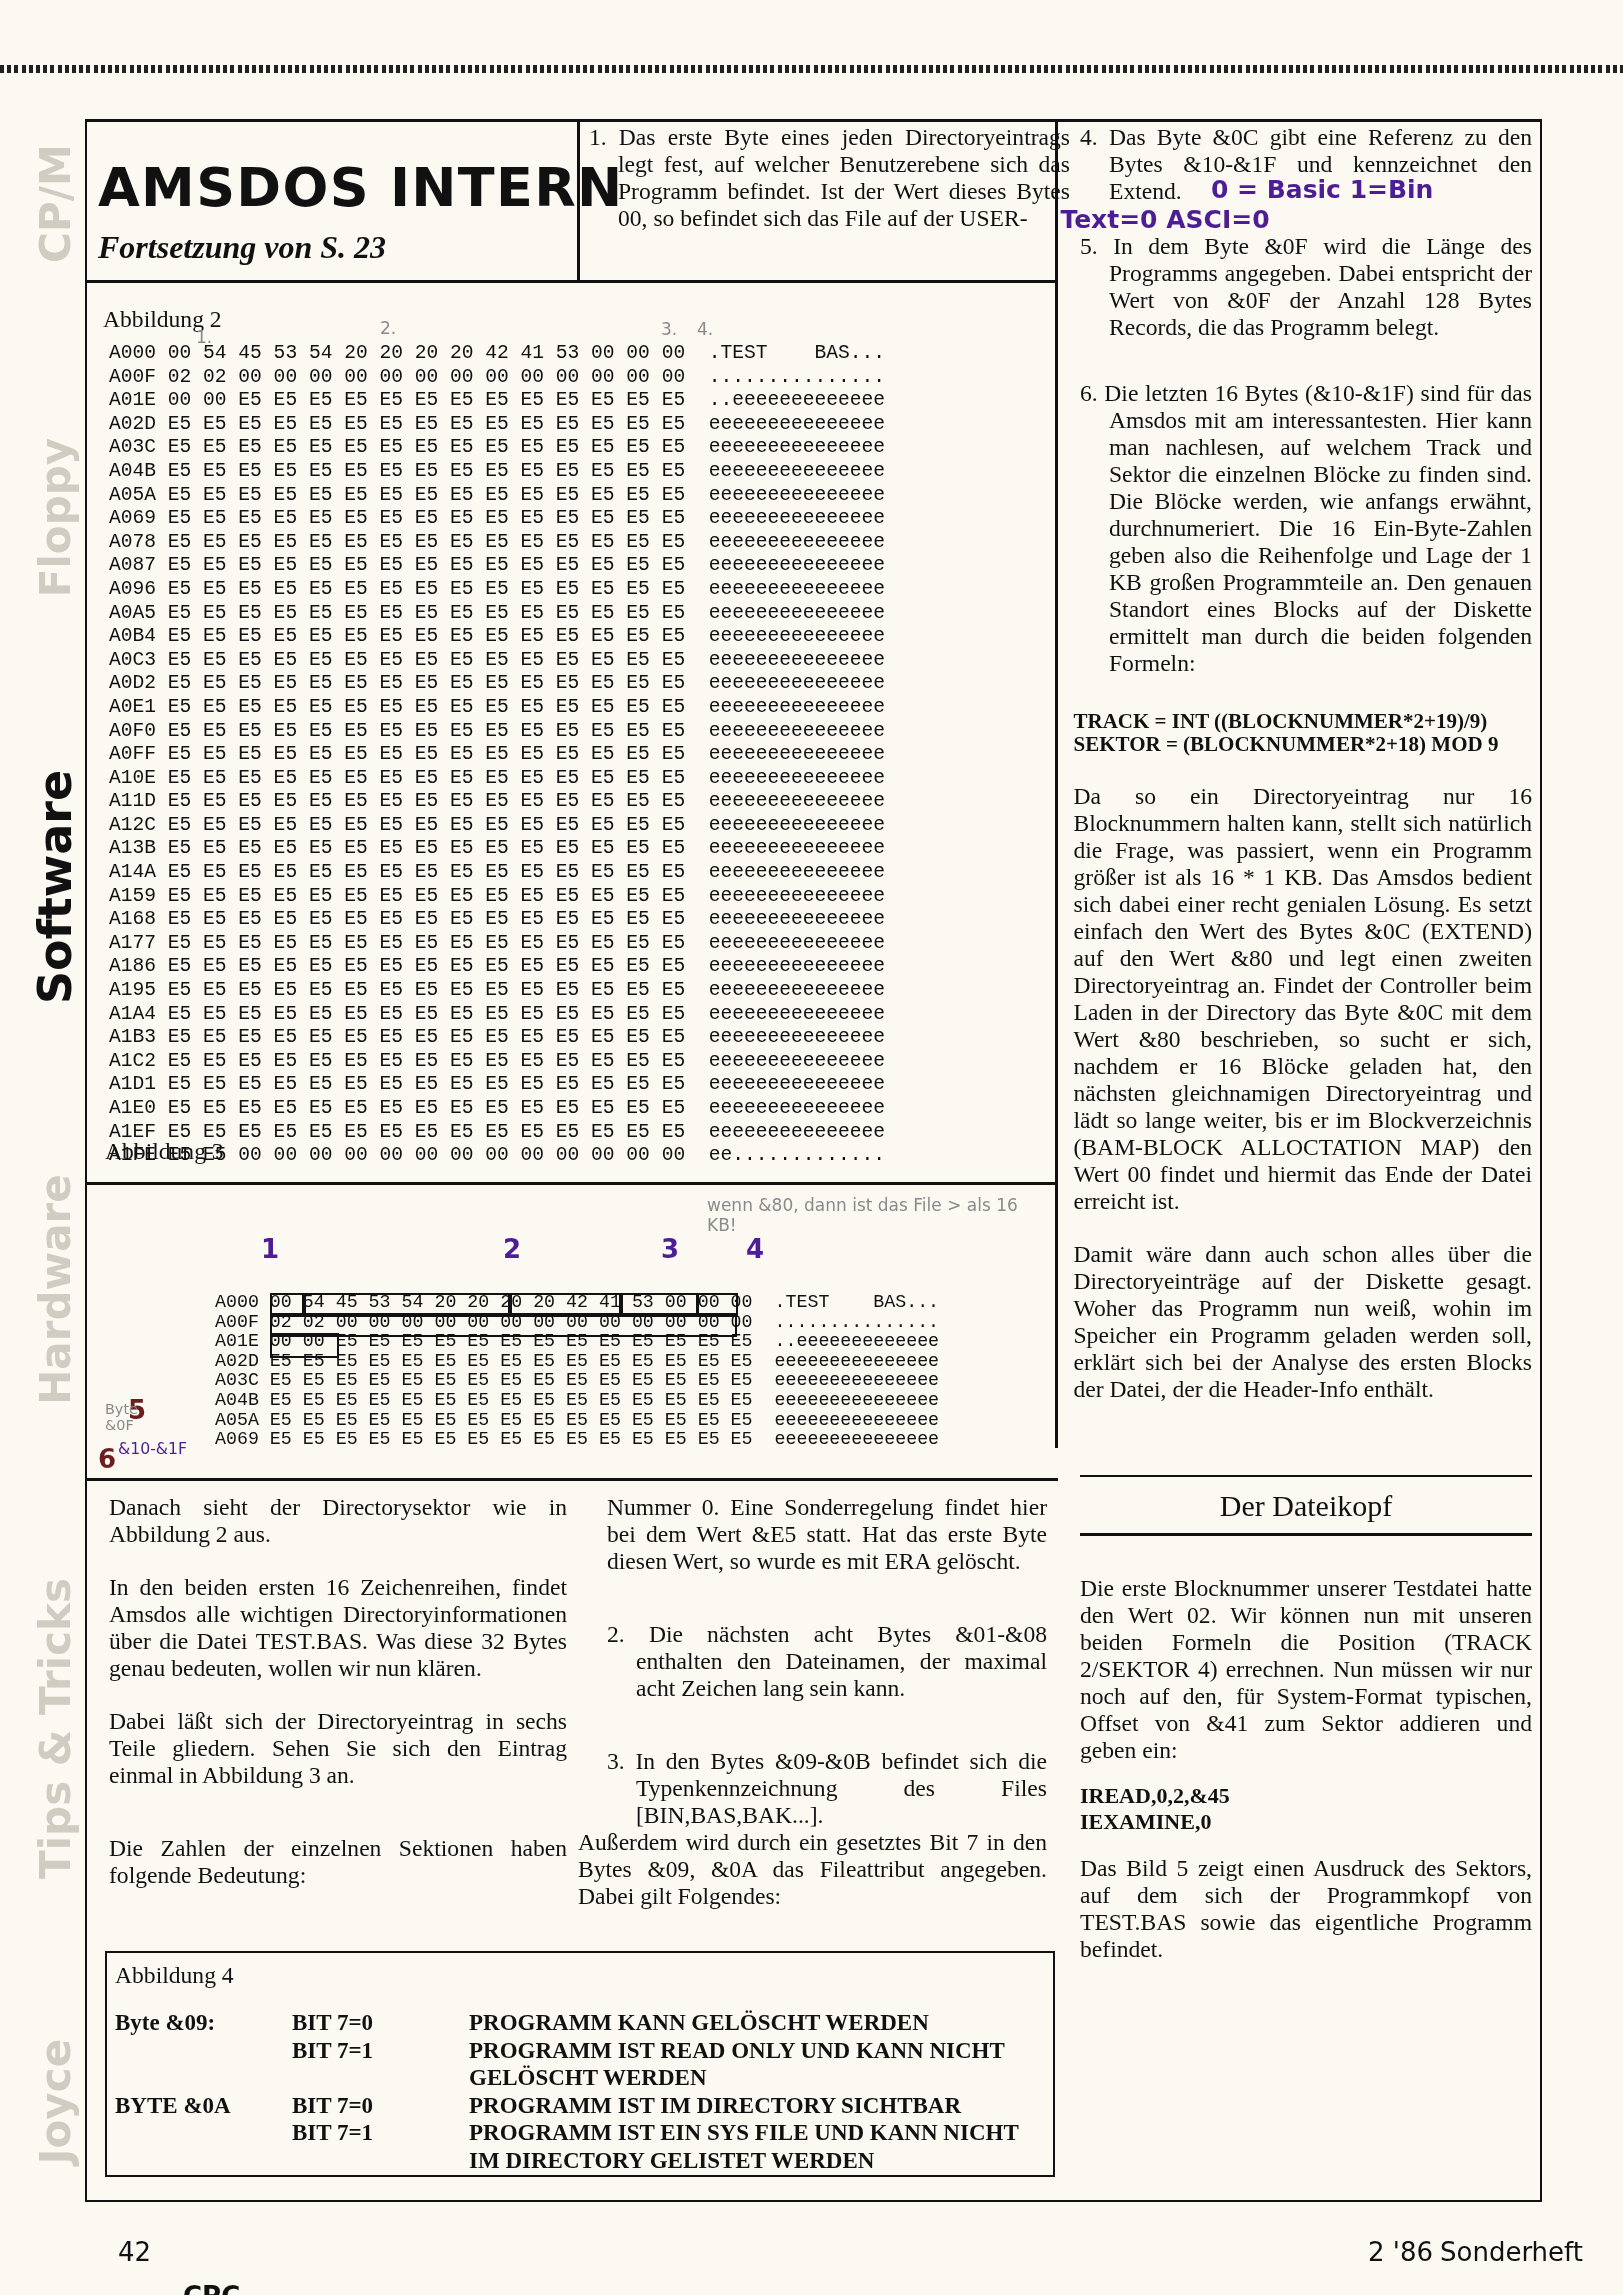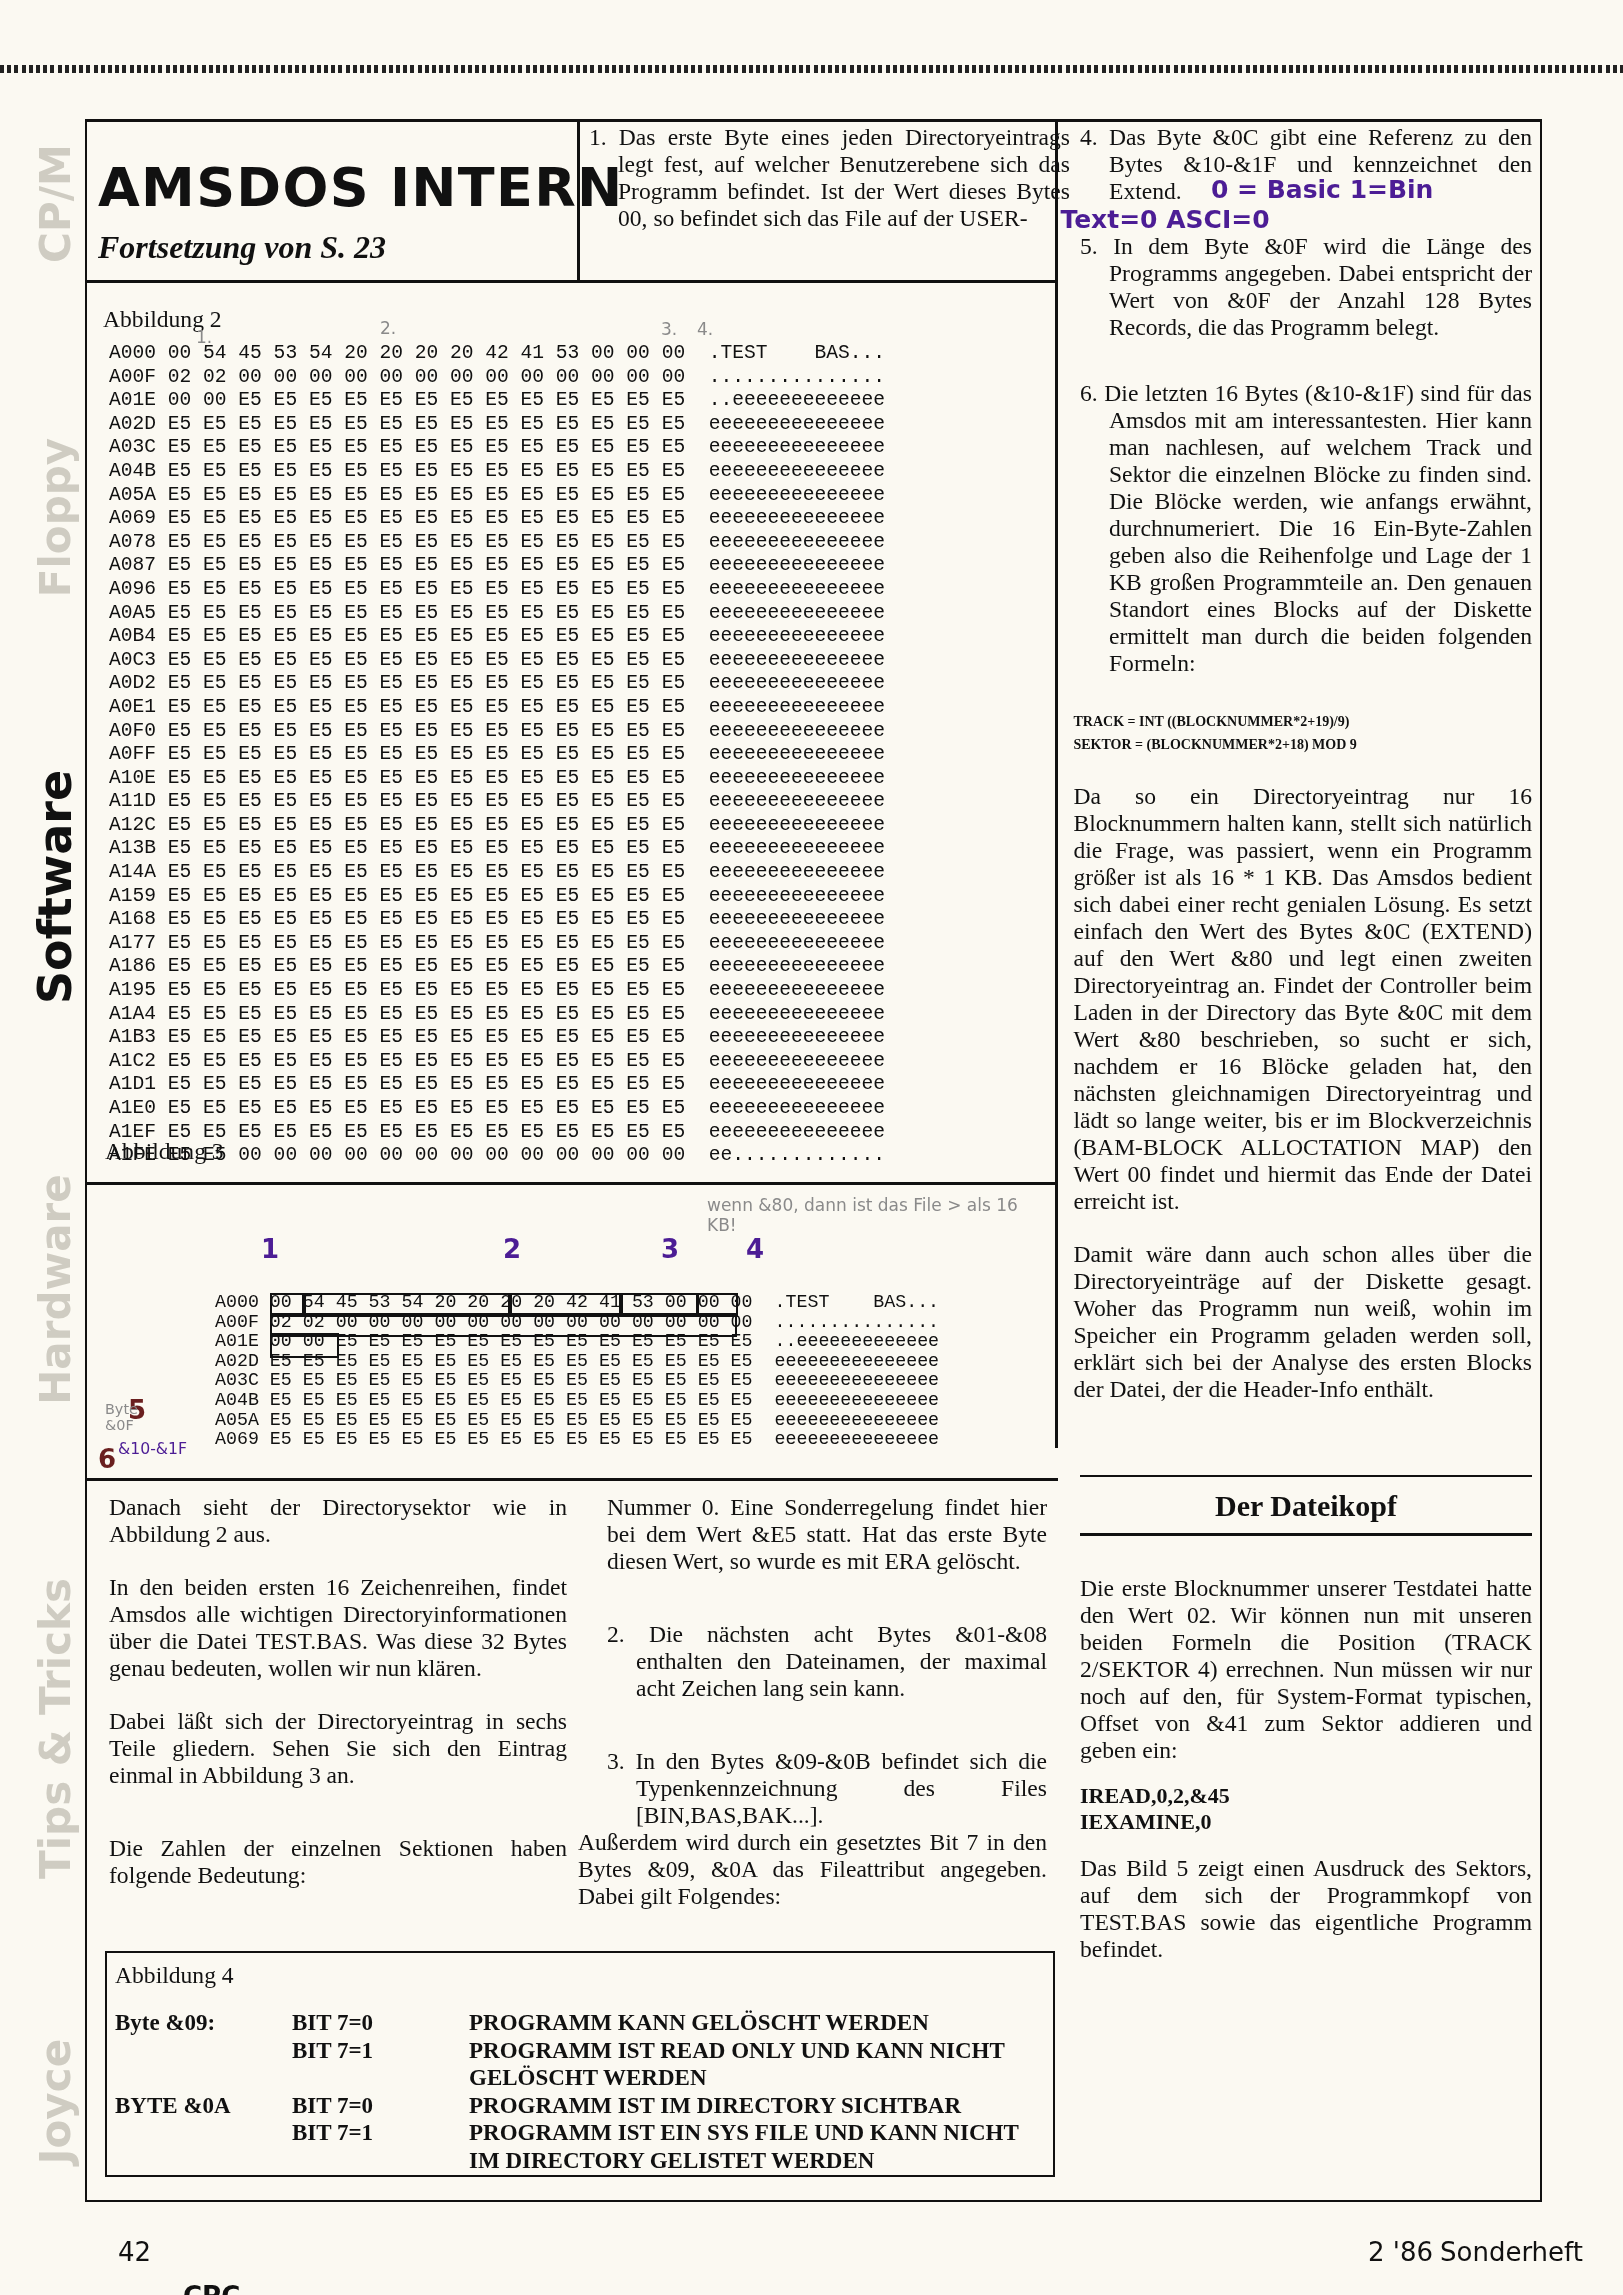--- a/index.html
+++ b/index.html
@@ -17,24 +17,24 @@
   .outer-top{position:absolute;left:85px;top:119px;width:1456px;height:2.6px;background:#111;}
   .box{position:absolute;border:2px solid #111;box-sizing:border-box;}
   .title{position:absolute;left:98px;top:156px;font-family:"DejaVu Sans",sans-serif;font-weight:bold;
        font-size:54px;letter-spacing:1.3px;}
   .subtitle{position:absolute;left:98px;top:229px;font-weight:bold;font-size:32px;font-style:italic;}
   .col{position:absolute;font-size:23.6px;line-height:27px;text-align:justify;}
   .col p{margin:0 0 26px 0;}
   .numbered{padding-left:29px;text-indent:-29px;}
   .hex{position:absolute;font-family:"Liberation Mono","DejaVu Sans Mono",monospace;font-size:19.6px;line-height:23.6px;white-space:pre;}
   .fig-label{position:absolute;font-size:23.6px;}
-  .formula{font-weight:bold;font-size:14px;line-height:23.6px;text-align:left;}
+  .formula{font-weight:bold;font-size:21px;line-height:23.6px;text-align:left;}
   .cmd{font-weight:bold;font-size:22px;line-height:26px;}
   .hdr-rule{height:2.6px;background:#111;margin:0;}
-  .sect-head{text-align:center;font-weight:bold;font-size:30px;padding:14.4px 0;}
+  .sect-head{text-align:center;font-weight:normal;font-size:30px;padding:14.4px 0;}
   .handnote{position:absolute;font-family:"DejaVu Sans",sans-serif;font-weight:bold;font-size:29px;color:#4c1d95;}
   .pencil{position:absolute;font-family:"DejaVu Sans",sans-serif;font-size:17px;color:#8a8a8a;}
   table.bits{position:absolute;border-collapse:collapse;font-size:23px;}
   table.bits td{vertical-align:top;padding:0;line-height:27.5px;font-weight:bold;}
   .hl{position:absolute;border:2px solid #111;}
   .footer{position:absolute;top:2237px;font-size:26px;font-family:"DejaVu Sans",sans-serif;}
 </style>
 </head>
 <body>
 

